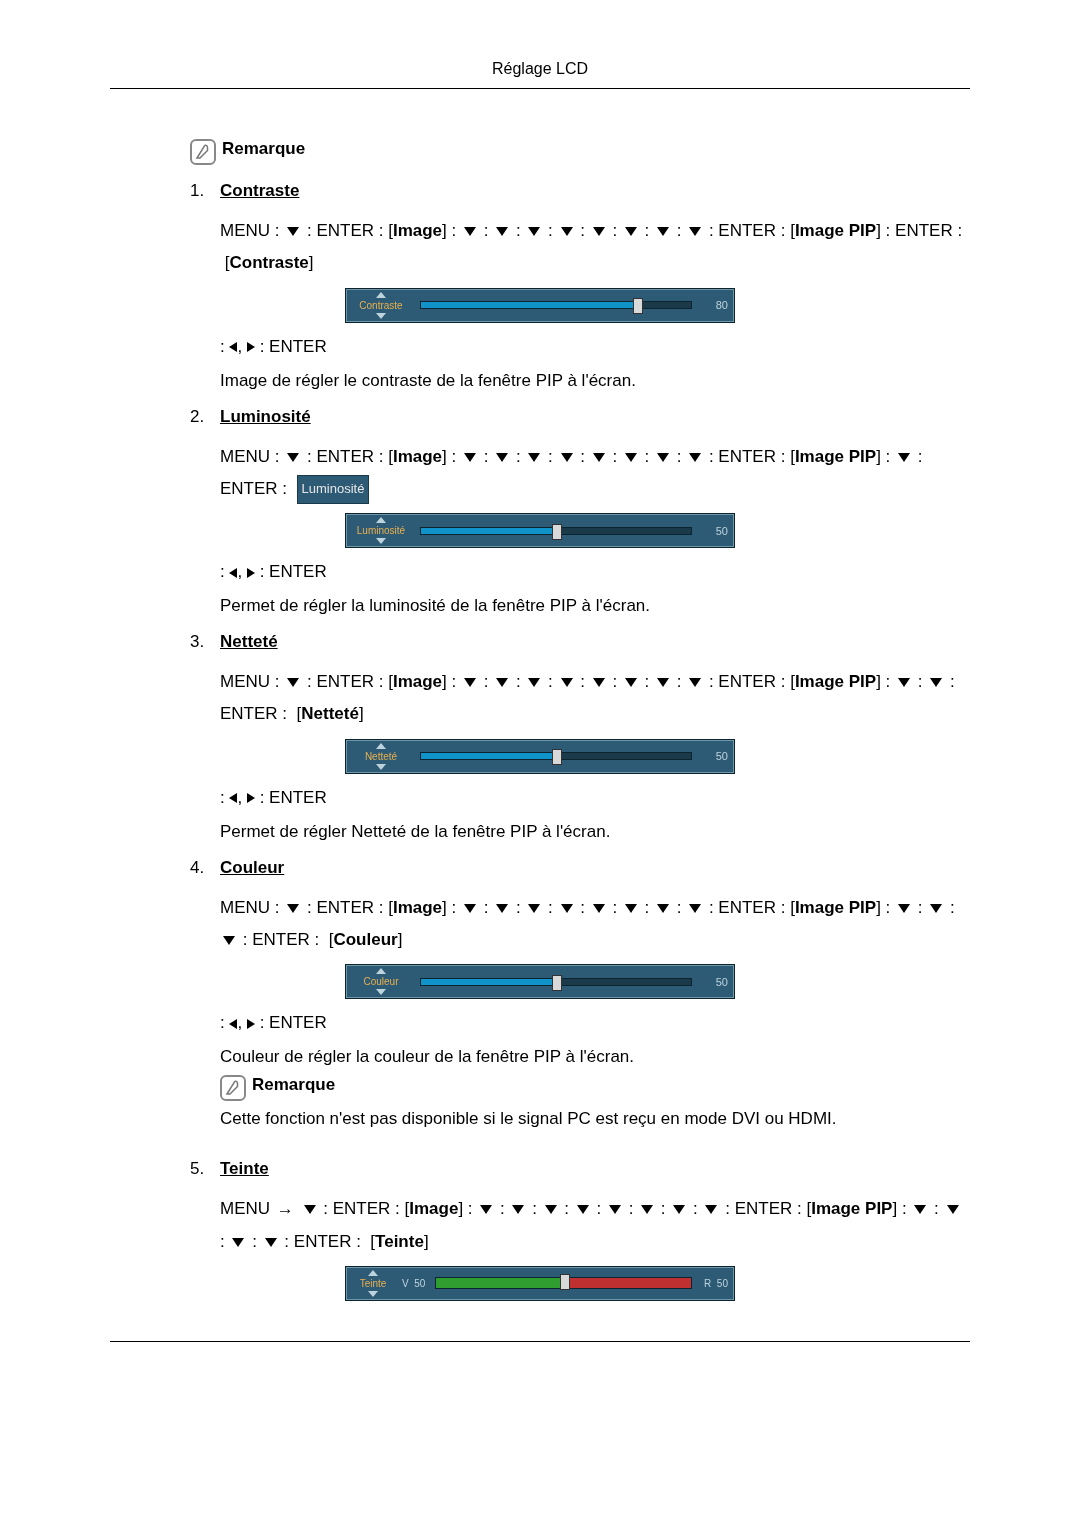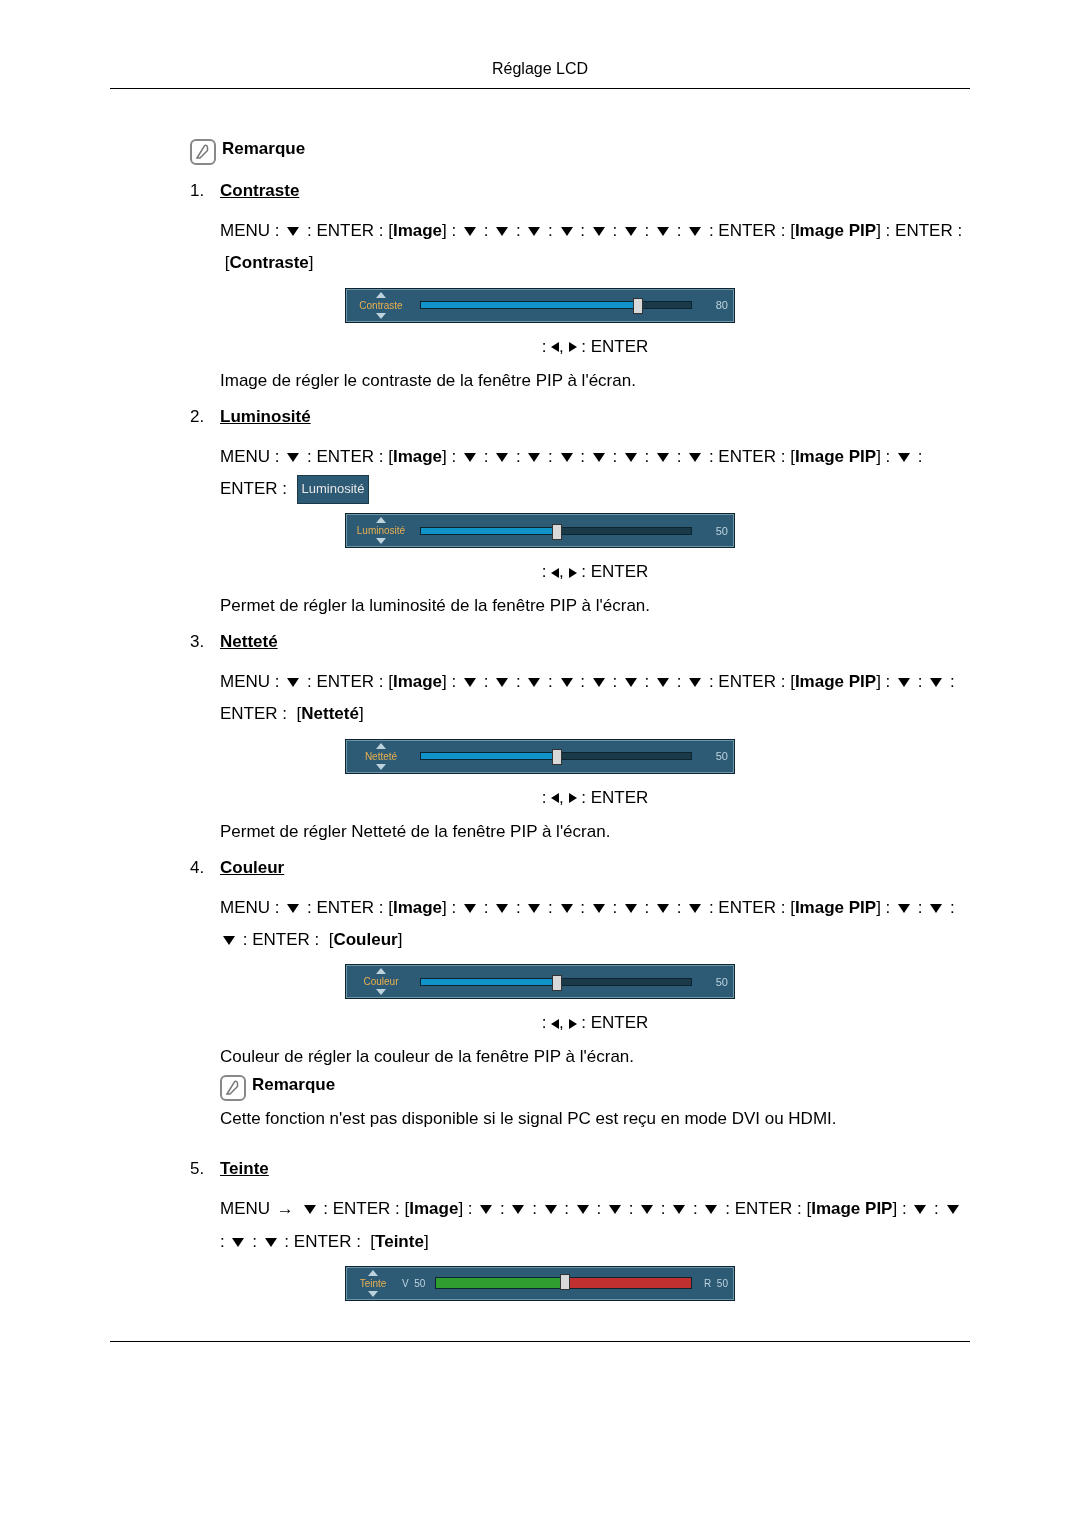--- a/index.html
+++ b/index.html
@@ -199,21 +199,20 @@
   .osd-teinte .osd-left { width: 42px; }
   .osd-teinte .osd-vlabel { color:#bcd3dd; font-size:10px; margin: 0 4px; white-space:nowrap; }
   .osd-teinte .osd-rlabel { color:#bcd3dd; font-size:10px; margin-left:6px; white-space:nowrap; }
   .osd-teinte .osd-slider { height:10px; background:#1a3a4a; }
   .osd-teinte .osd-fill { background: #c03030; right:0; left:auto; }
   .osd-teinte .osd-fill-l { position:absolute; left:0; top:0; bottom:0; background:#2f9d2f; }
   .nav-line {
     margin-left: 110px;
     margin-top: 14px;
     margin-bottom: 14px;
-    text-align: center;
   }
   .desc {
     margin-left: 110px;
     margin-bottom: 8px;
   }
   .hl-box {
     display: inline-block;
     background: #2d5a74;
     color: #e6e6e6;
     padding: 1px 4px;

